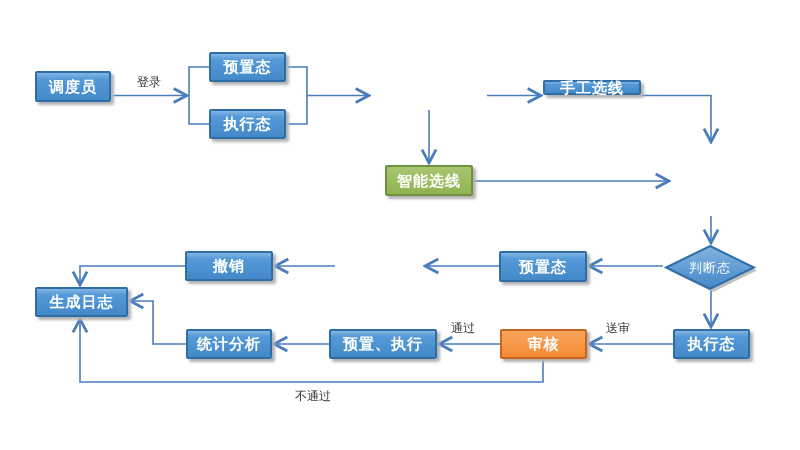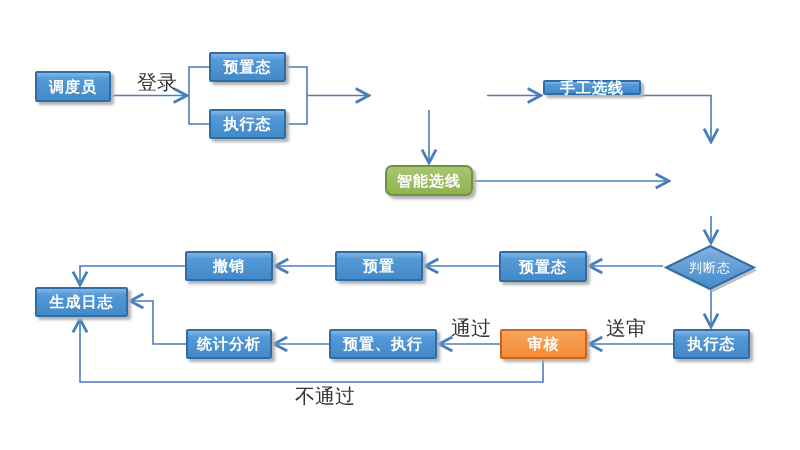--- a/index.html
+++ b/index.html
@@ -8,31 +8,31 @@
     font-family:"Liberation Sans","DejaVu Sans",sans-serif;
   }
   .edges-layer{position:absolute;left:0;top:0;width:800px;height:450px;}
   .node{
     position:absolute;box-sizing:border-box;display:flex;align-items:center;justify-content:center;
     text-align:left;color:#ffffff;font-weight:bold;font-size:15px;line-height:18px;
     border:2px solid #2E6DA5;border-radius:2px;
     background:linear-gradient(180deg,#85B5E2 0%,#549AD8 22%,#4389C8 100%);
     box-shadow:3px 3px 3px #b2b2b2;white-space:pre-line;letter-spacing:1px;
   }
-  .node.green{background:linear-gradient(180deg,#A8C671 0%,#8FB350 100%);border-color:#6F9140;border-radius:7px;}
+  .node.green{background:linear-gradient(180deg,#A8C671 0%,#8FB350 100%);border-color:#6F9140;}
   .node.orange{background:linear-gradient(180deg,#F8A45C 0%,#F58B35 100%);border-color:#C8641E;}
   .diamond{position:absolute;}
   .diamond svg{position:absolute;left:0;top:0;overflow:visible;}
   .diamond .dlabel{
     position:absolute;left:0;top:0;width:100%;height:100%;
     display:flex;align-items:center;justify-content:center;
     color:#ffffff;font-weight:normal;font-size:13px;letter-spacing:1px;
   }
   .edge-label{
-    position:absolute;color:#333333;font-size:20px;line-height:17px;
+    position:absolute;color:#333333;font-size:12px;line-height:17px;
     font-family:"Liberation Serif","DejaVu Serif",serif;white-space:nowrap;
   }
 </style>
 </head>
 <body>
 
 <div class="stage">
 
   <svg class="edges-layer" width="800" height="450" viewBox="0 0 800 450">
     <defs>
@@ -75,21 +75,20 @@
 
   <div class="diamond" style="left:663px;top:245px;width:94px;height:45px">
     <svg width="94" height="45" viewBox="0 0 94 45">
       <polygon points="50,4 94,25.5 50,47 6,25.5" fill="#b5b5b5" opacity="0.85"></polygon>
       <polygon points="47,1 91,22.5 47,44 3,22.5" fill="url(#diamond-grad)" stroke="#2E6DA5" stroke-width="2"></polygon>
     </svg>
     <span class="dlabel">判断态</span>
   </div>
 
   <div class="node" style="left:499px;top:251px;width:88px;height:31px">预置态</div>
-  <div class="node" style="left:335px;top:251px;width:88px;height:30px">预置</div>
   <div class="node" style="left:185px;top:251px;width:88px;height:30px">撤销</div>
   <div class="node" style="left:35px;top:287px;width:93px;height:30px">生成日志</div>
   <div class="node" style="left:186px;top:329px;width:86px;height:30px">统计分析</div>
   <div class="node" style="left:329px;top:329px;width:108px;height:30px">预置、执行</div>
   <div class="node orange" style="left:500px;top:329px;width:87px;height:30px">审核</div>
   <div class="node" style="left:673px;top:329px;width:77px;height:30px">执行态</div>
 
   <div class="edge-label" style="left:137px;top:74px">登录</div>
   <div class="edge-label" style="left:451px;top:320px">通过</div>
   <div class="edge-label" style="left:606px;top:320px">送审</div>

